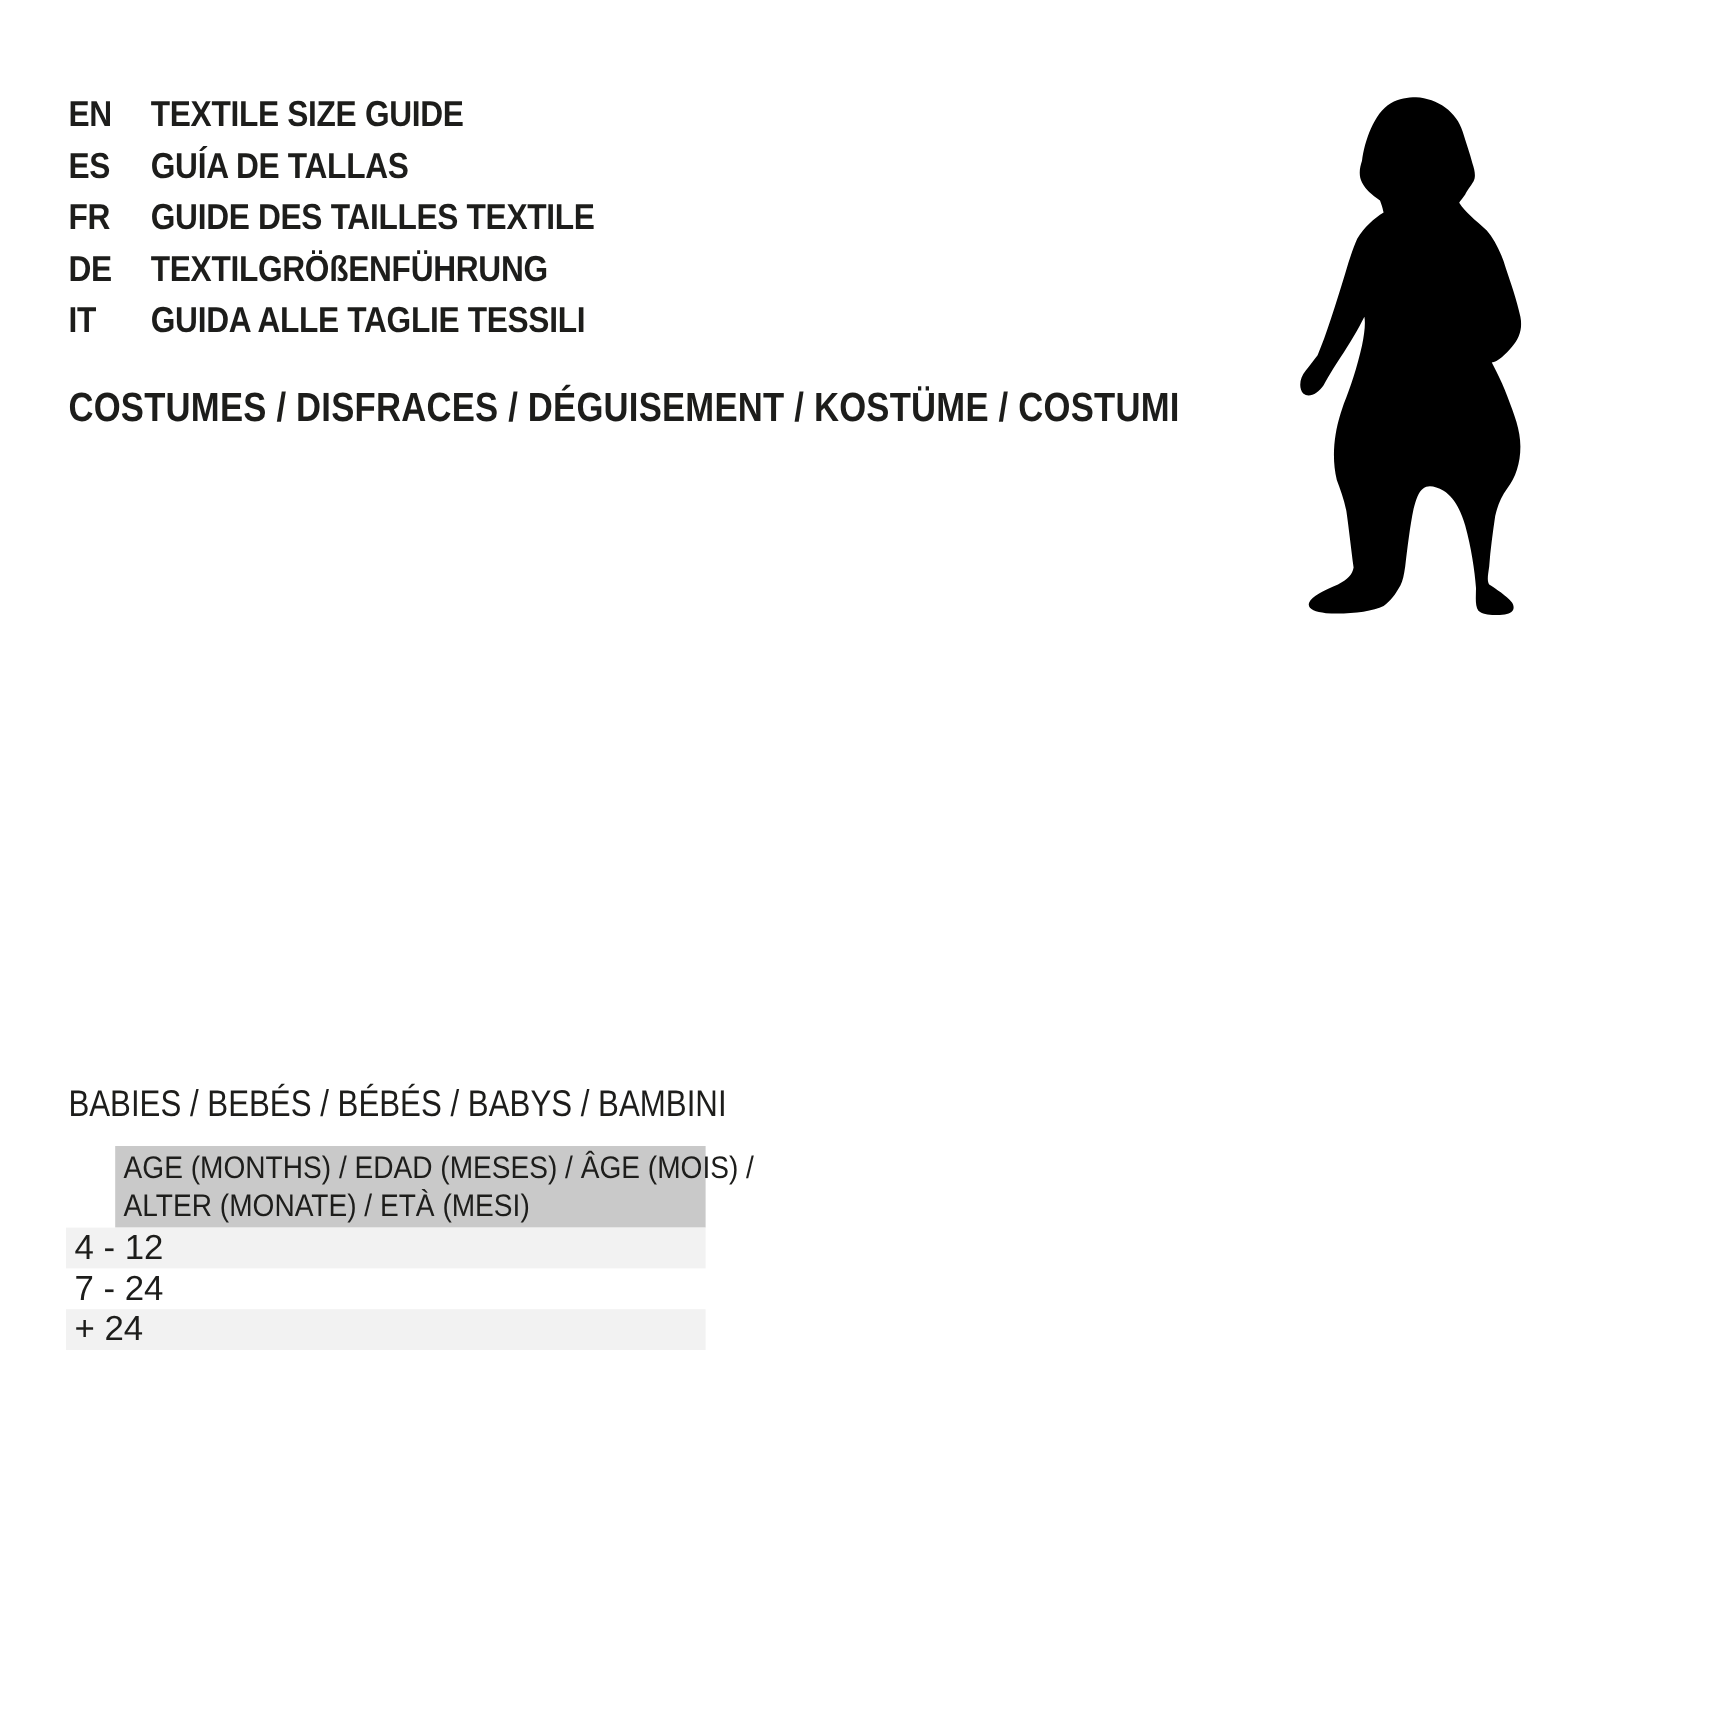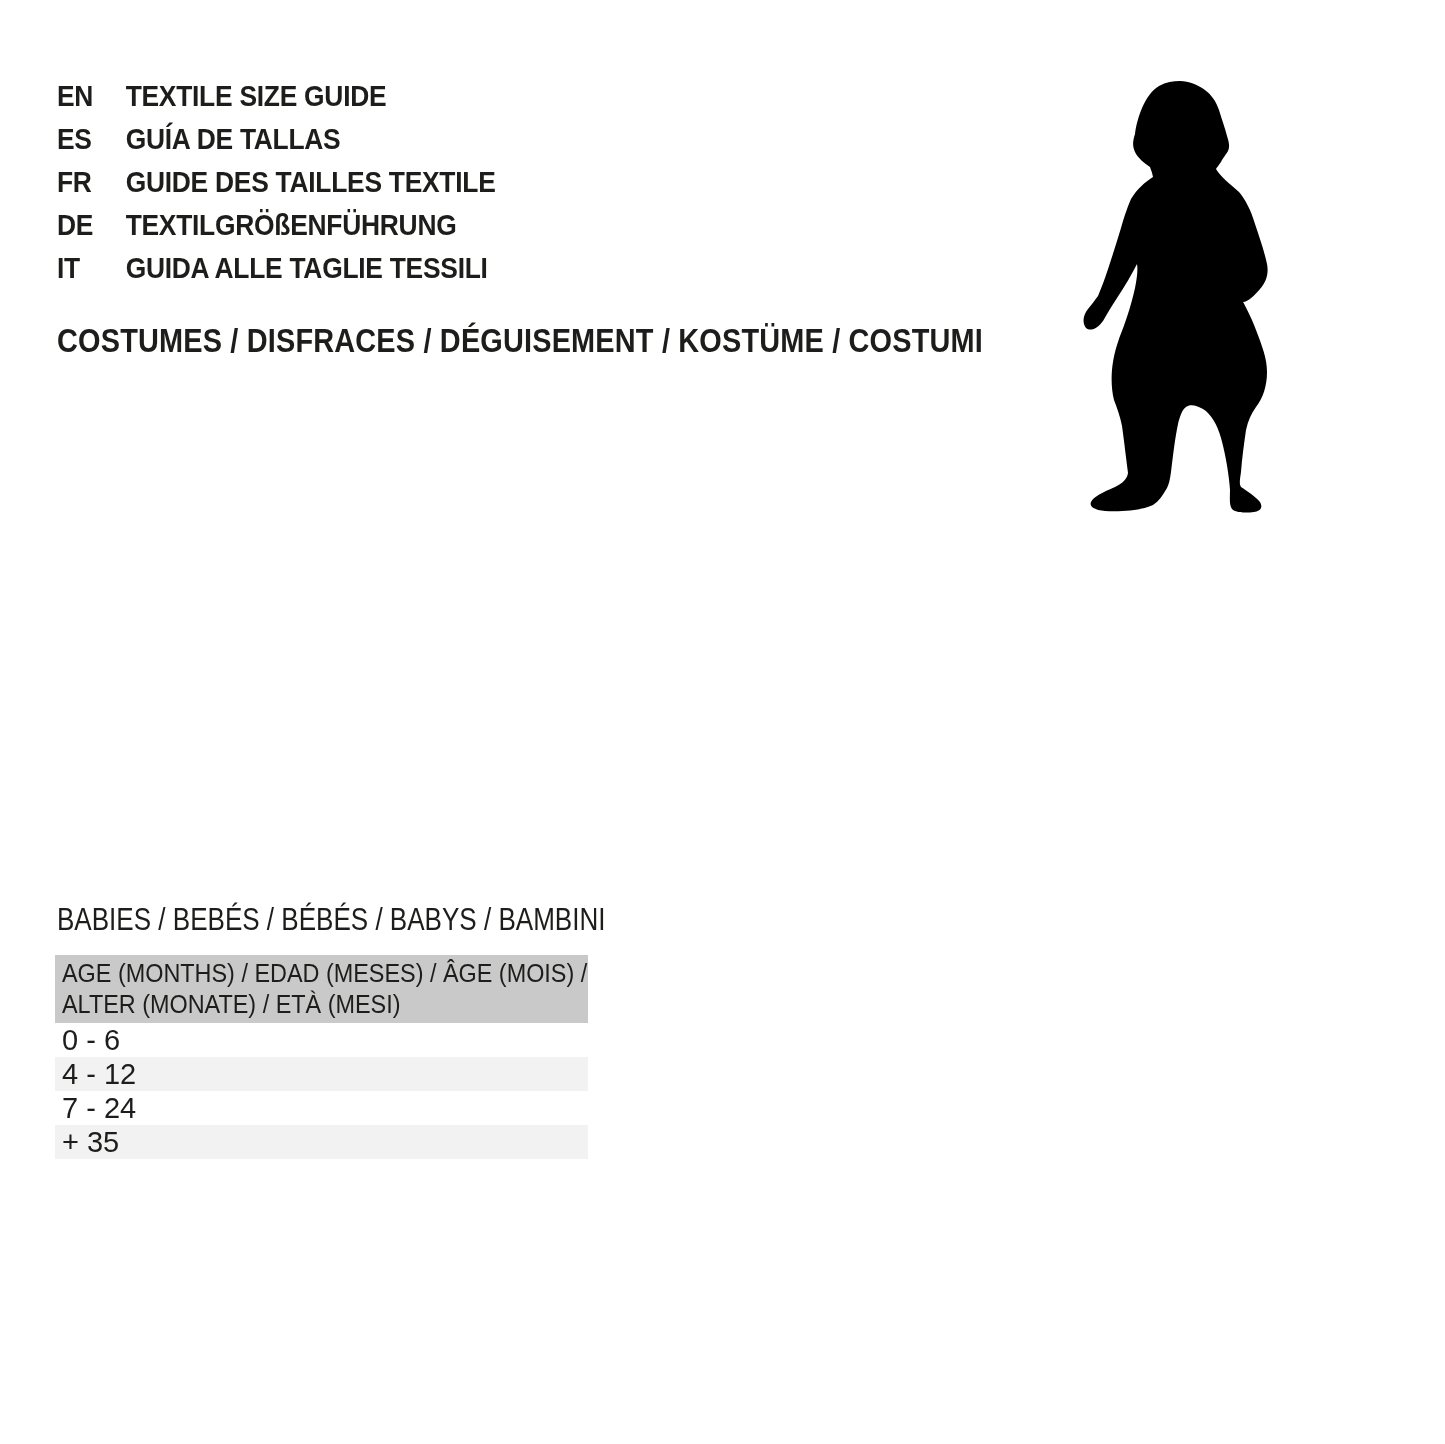--- a/index.html
+++ b/index.html
@@ -75,20 +75,21 @@
   
   .size-table {
     position: absolute;
     left: 55px;
     top: 955px;
     width: 533px;
   }
   .size-table-header {
     background: #c9c9c9;
     padding: 3px 0 3px 7px;
+    margin-left: 41px;
   }
   .header-line {
     font-size: 26px;
     line-height: 31px;
     font-weight: 400;
     white-space: nowrap;
     transform: scaleX(0.9);
     transform-origin: 0 50%;
   }
   .size-row {
@@ -181,19 +182,18 @@
              C83 4 90 3 97 3 Z" fill="#000000"></path>
   </svg>
 
   <div class="table-title">BABIES / BEBÉS / BÉBÉS / BABYS / BAMBINI</div>
 
   <div class="size-table">
     <div class="size-table-header">
       <div class="header-line">AGE (MONTHS) / EDAD (MESES) / ÂGE (MOIS) /</div>
       <div class="header-line">ALTER (MONATE) / ETÀ (MESI)</div>
     </div>
-    <div class="size-row">0 - 6</div>
     <div class="size-row stripe">4 - 12</div>
     <div class="size-row">7 - 24</div>
-    <div class="size-row stripe">+ 35</div>
+    <div class="size-row stripe">+ 24</div>
   </div>
 
 </div>
 
 </body></html>

